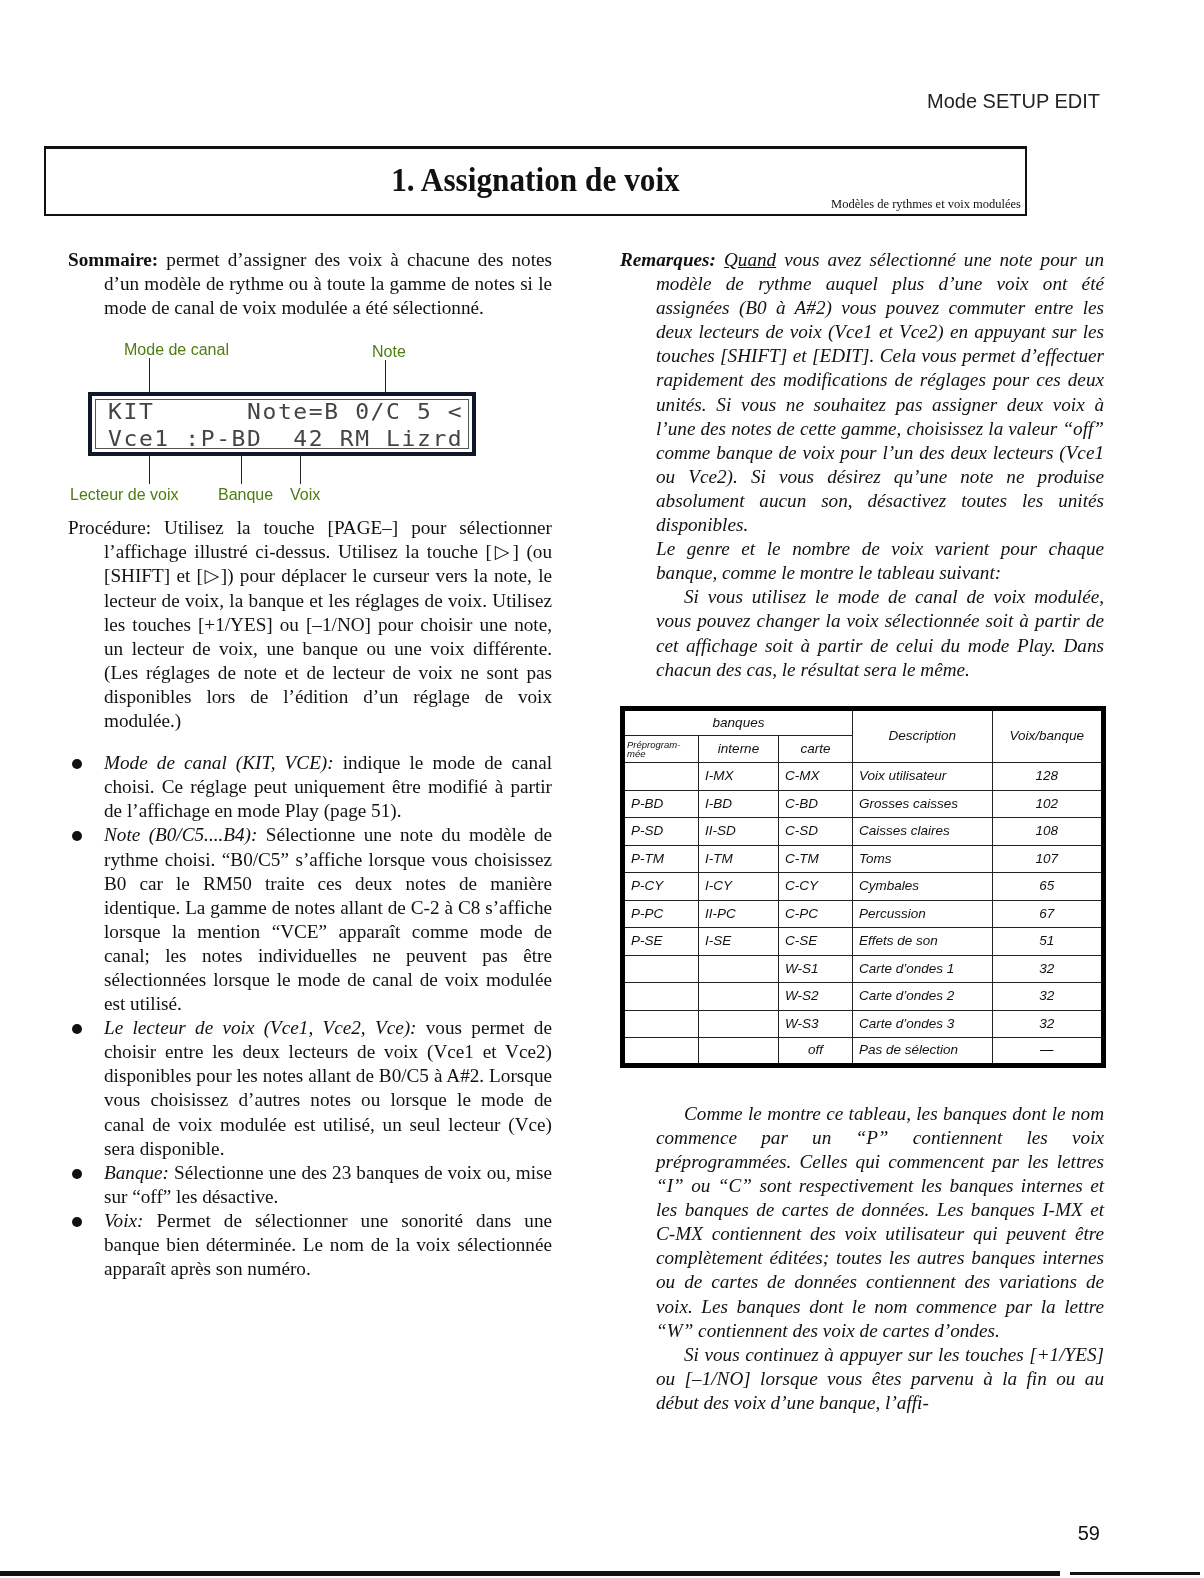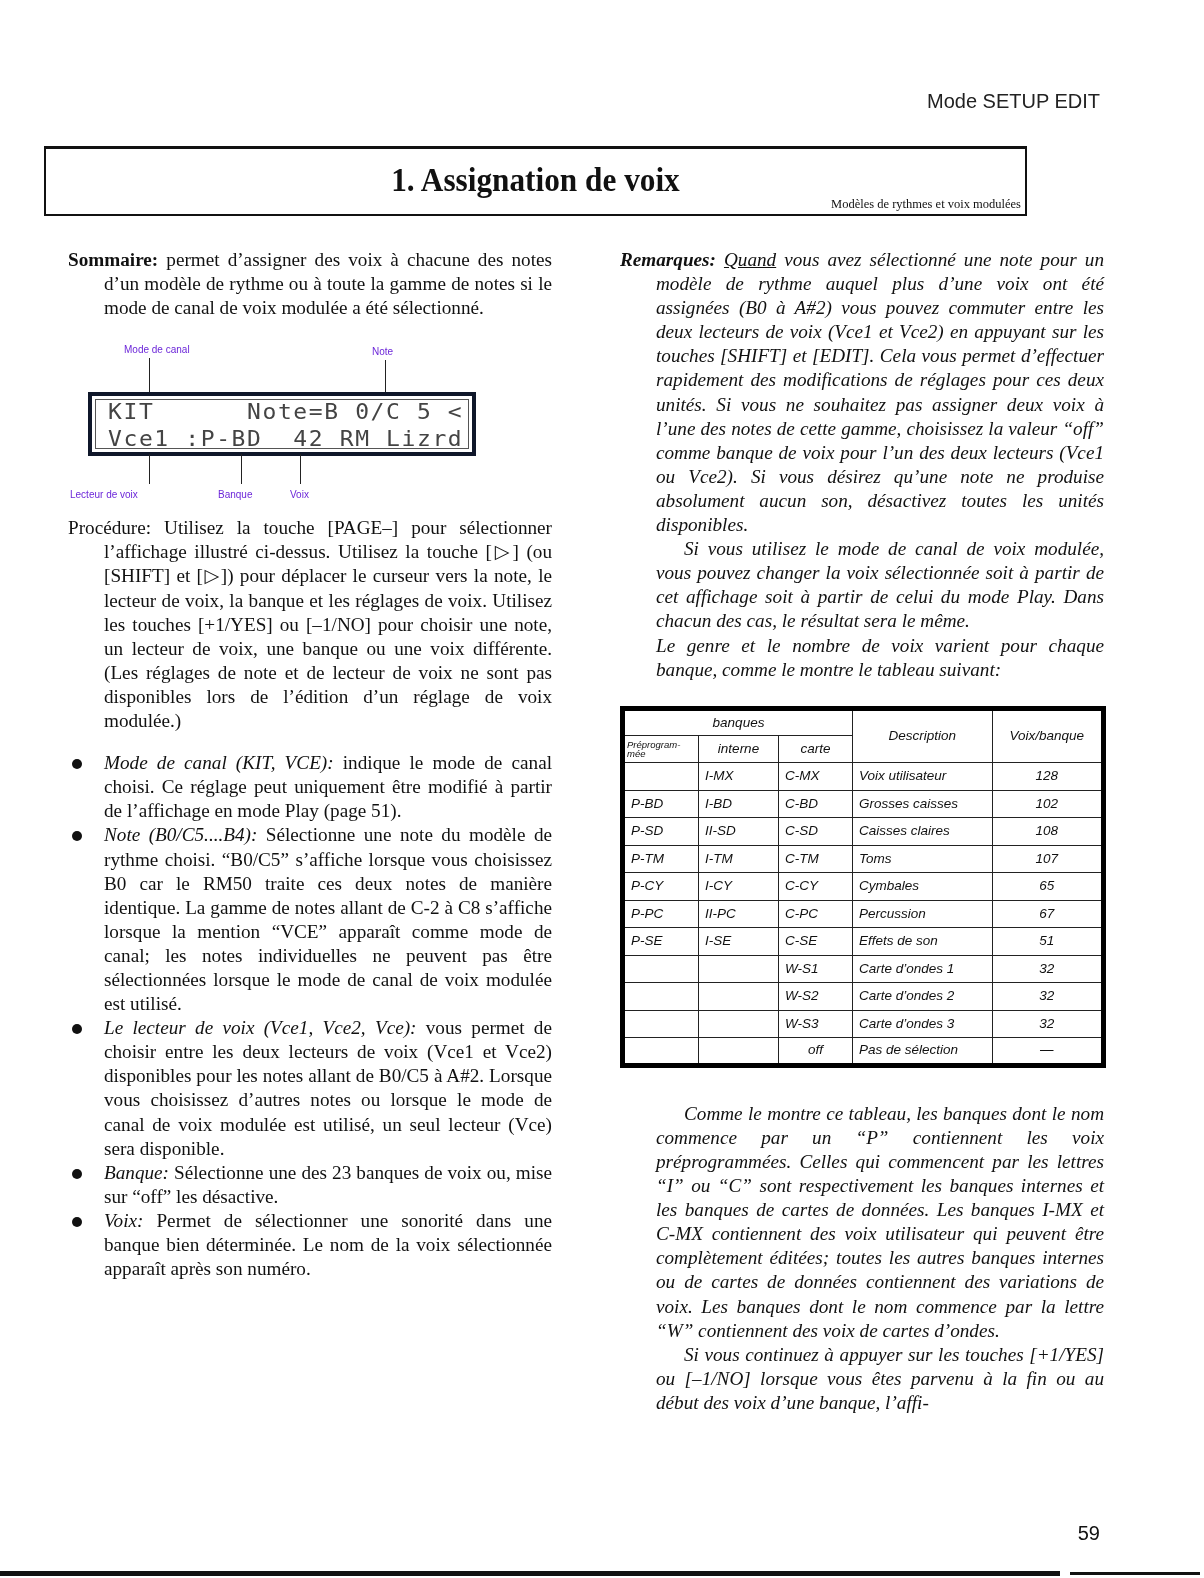--- a/index.html
+++ b/index.html
@@ -30,21 +30,21 @@
 
   p { text-align: justify; }
   .hang { padding-left: 36px; text-indent: -36px; }
   .bold { font-weight: bold; }
   .ital { font-style: italic; }
   .indent { text-indent: 28px; }
   .uline { text-decoration: underline; }
 
   
   .lcd-wrap { position: relative; height: 170px; margin-top: 14px; font-family: "Liberation Sans", sans-serif; }
-  .lcd-label { position: absolute; font-size: 10px; color: #6d28d9; }
+  .lcd-label { position: absolute; font-size: 16px; color: #4d7c0f; }
   .lcd-line { position: absolute; width: 1px; background: #222; }
   .lcd {
     position: absolute; left: 20px; top: 58px; width: 388px; height: 64px;
     border: 4px solid #0f172a; box-shadow: inset 0 0 0 3px #fff, inset 0 0 0 4px #555;
   }
   .lcd-row {
     position: absolute; left: 16px; font-family: "DejaVu Sans Mono", monospace;
     font-size: 23px; letter-spacing: 1.6px; color: #444; white-space: pre; transform: scaleY(0.92);
   }
 
@@ -111,22 +111,22 @@
     <li><span class="dot"></span><span class="ital">Mode de canal (KIT, VCE):</span><span> indique le mode de canal choisi. Ce réglage peut uniquement être modifié à partir de l’affichage en mode Play (page 51).</span></li>
     <li><span class="dot"></span><span class="ital">Note (B0/C5....B4):</span><span> Sélectionne une note du modèle de rythme choisi. “B0/C5” s’affiche lorsque vous choisissez B0 car le RM50 traite ces deux notes de manière identique. La gamme de notes allant de C-2 à C8 s’affiche lorsque la mention “VCE” apparaît comme mode de canal; les notes individuelles ne peuvent pas être sélectionnées lorsque le mode de canal de voix modulée est utilisé.</span></li>
     <li><span class="dot"></span><span class="ital">Le lecteur de voix (Vce1, Vce2, Vce):</span><span> vous permet de choisir entre les deux lecteurs de voix (Vce1 et Vce2) disponibles pour les notes allant de B0/C5 à A#2. Lorsque vous choisissez d’autres notes ou lorsque le mode de canal de voix modulée est utilisé, un seul lecteur (Vce) sera disponible.</span></li>
     <li><span class="dot"></span><span class="ital">Banque:</span><span> Sélectionne une des 23 banques de voix ou, mise sur “off” les désactive.</span></li>
     <li><span class="dot"></span><span class="ital">Voix:</span><span> Permet de sélectionner une sonorité dans une banque bien déterminée. Le nom de la voix sélectionnée apparaît après son numéro.</span></li>
   </ul>
 </div>
 
 <div class="col col-right">
   <p class="hang ital"><span class="bold">Remarques:</span> <span class="uline">Quand</span><span> vous avez sélectionné une note pour un modèle de rythme auquel plus d’une voix ont été assignées (B0 à A#2) vous pouvez commuter entre les deux lecteurs de voix (Vce1 et Vce2) en appuyant sur les touches [SHIFT] et [EDIT]. Cela vous permet d’effectuer rapidement des modifications de réglages pour ces deux unités. Si vous ne souhaitez pas assigner deux voix à l’une des notes de cette gamme, choisissez la valeur “off” comme banque de voix pour l’un des deux lecteurs (Vce1 ou Vce2). Si vous désirez qu’une note ne produise absolument aucun son, désactivez toutes les unités disponibles.</span></p>
+  <p class="ital" style="padding-left:36px;">Le genre et le nombre de voix varient pour chaque banque, comme le montre le tableau suivant:</p>
   <p class="ital indent" style="padding-left:36px;">Si vous utilisez le mode de canal de voix modulée, vous pouvez changer la voix sélectionnée soit à partir de cet affichage soit à partir de celui du mode Play. Dans chacun des cas, le résultat sera le même.</p>
-  <p class="ital" style="padding-left:36px;">Le genre et le nombre de voix varient pour chaque banque, comme le montre le tableau suivant:</p>
 
   <table class="banks" style="margin-left:0;">
     <thead>
       <tr>
         <th colspan="3" style="height:22px;">banques</th>
         <th rowspan="2">Description</th>
         <th rowspan="2">Voix/banque</th>
       </tr>
       <tr>
         <th class="tiny" style="width:76px; height:22px;">Préprogram-mée</th>

